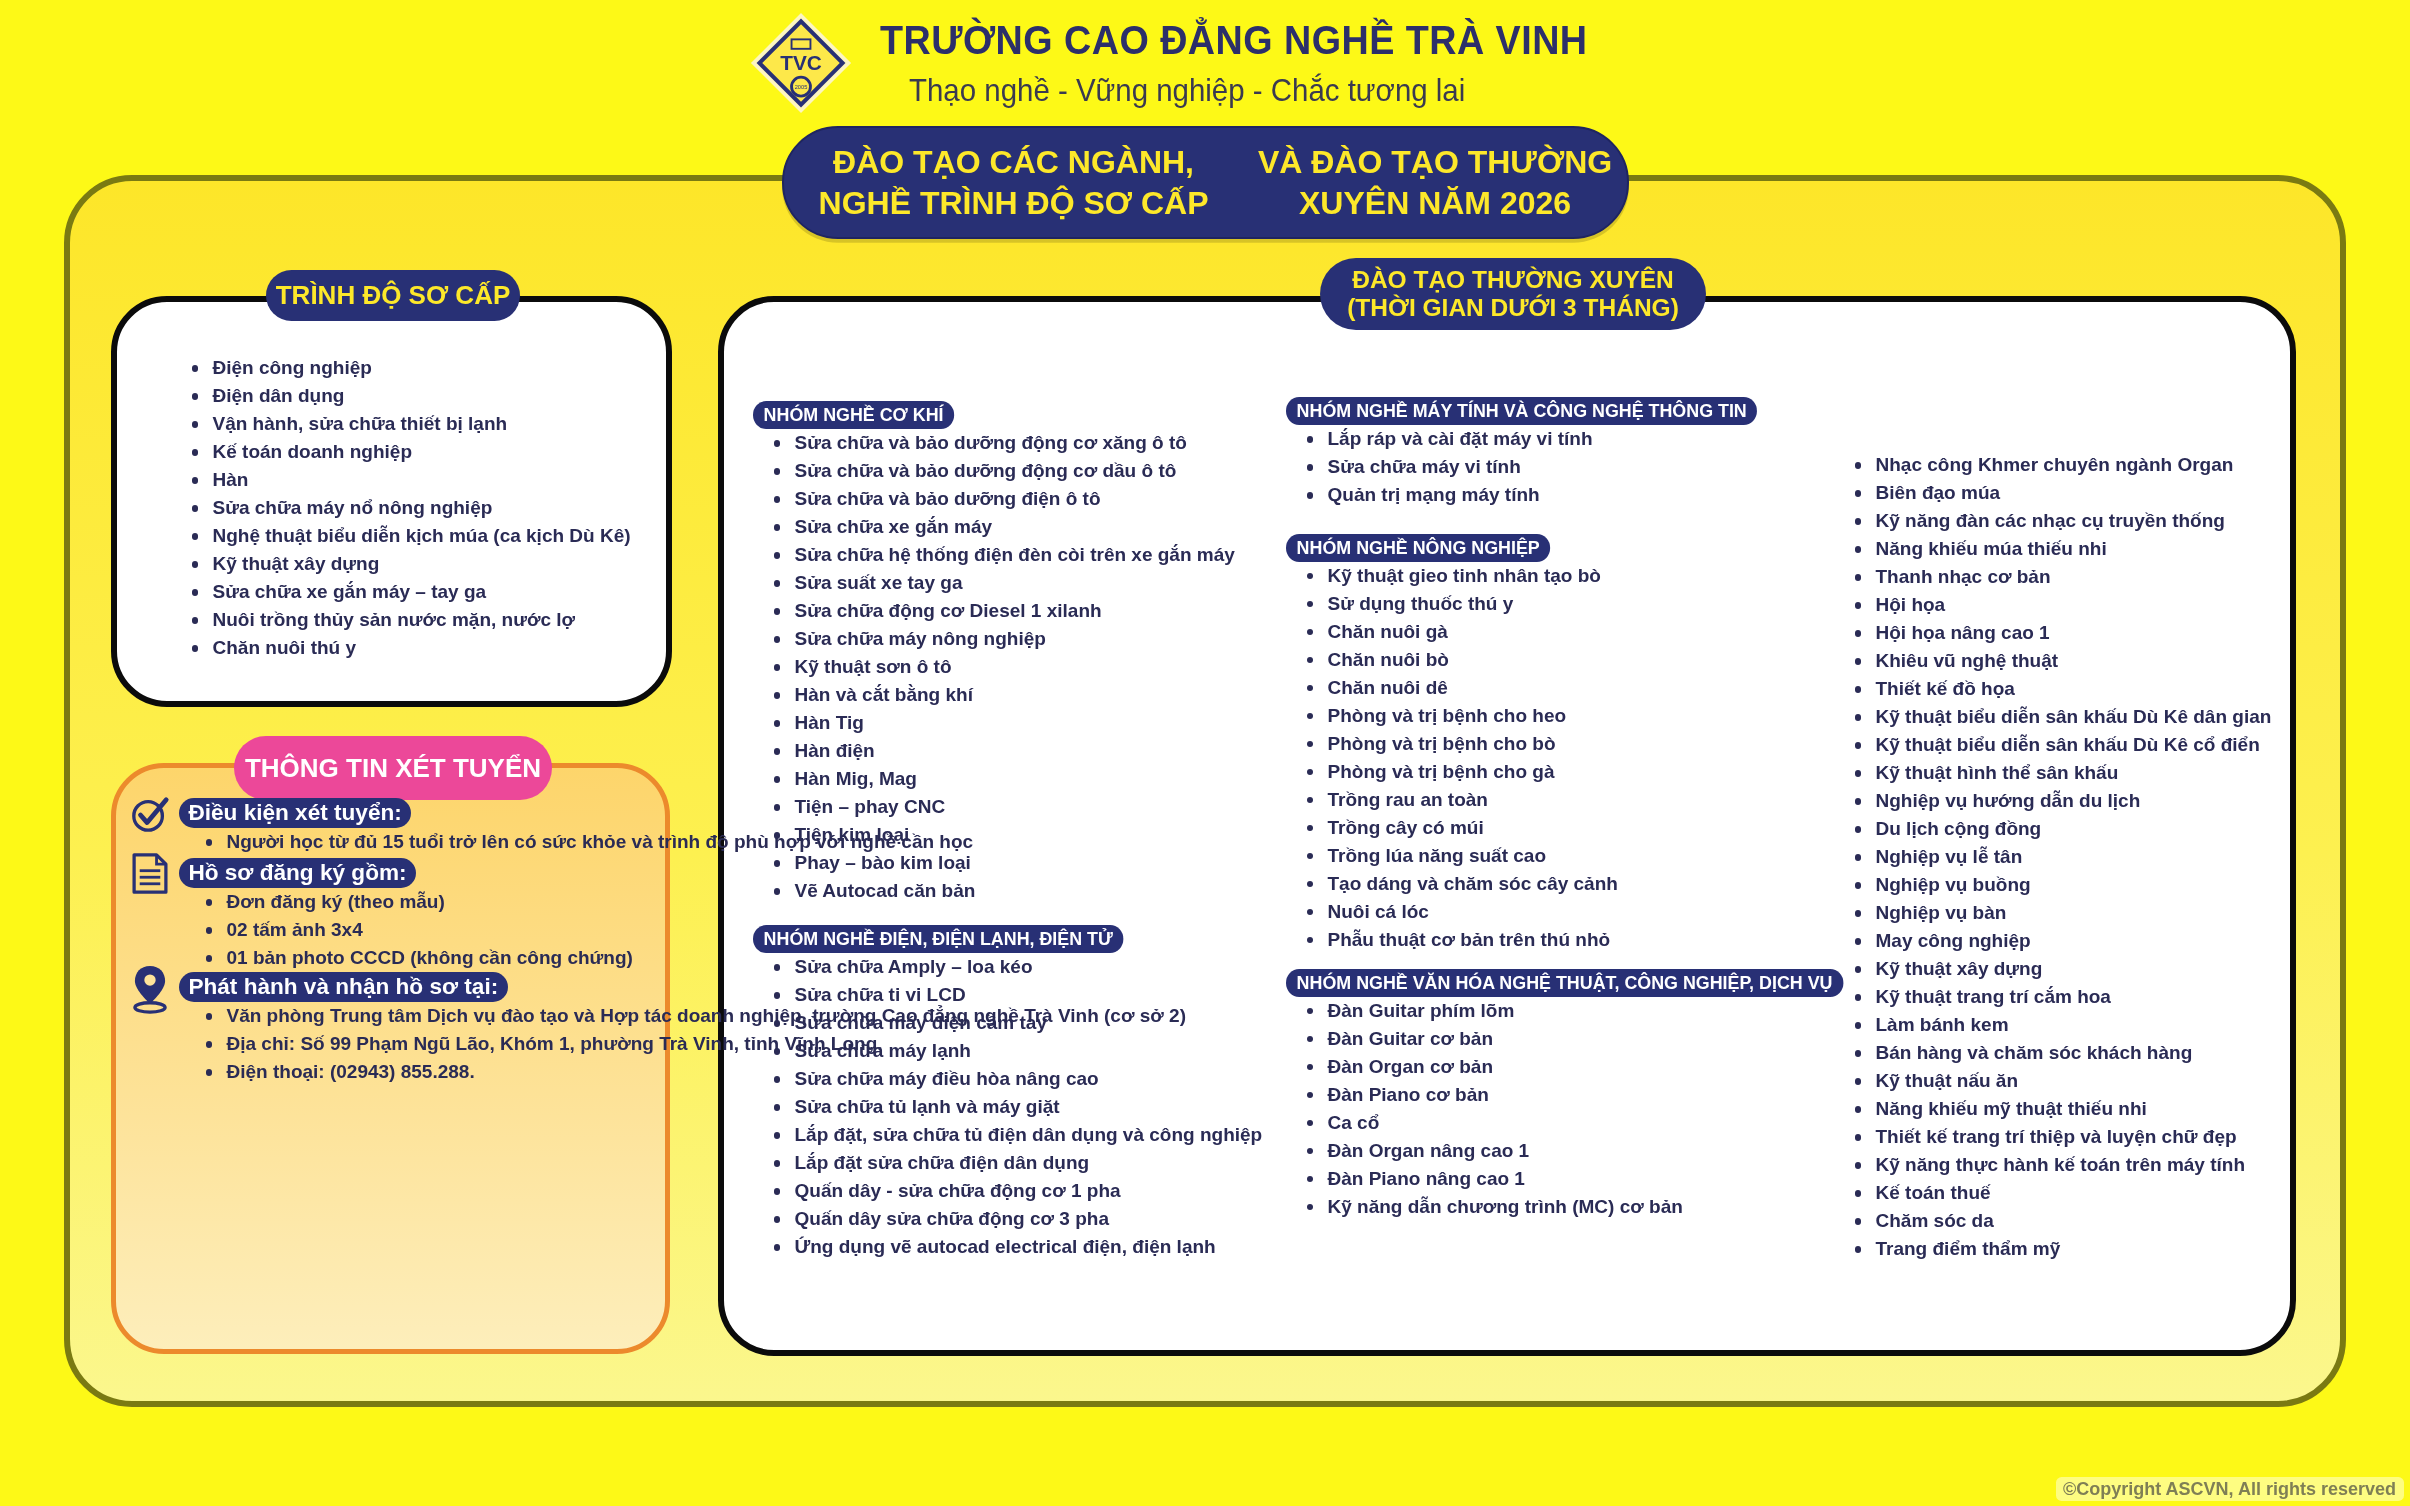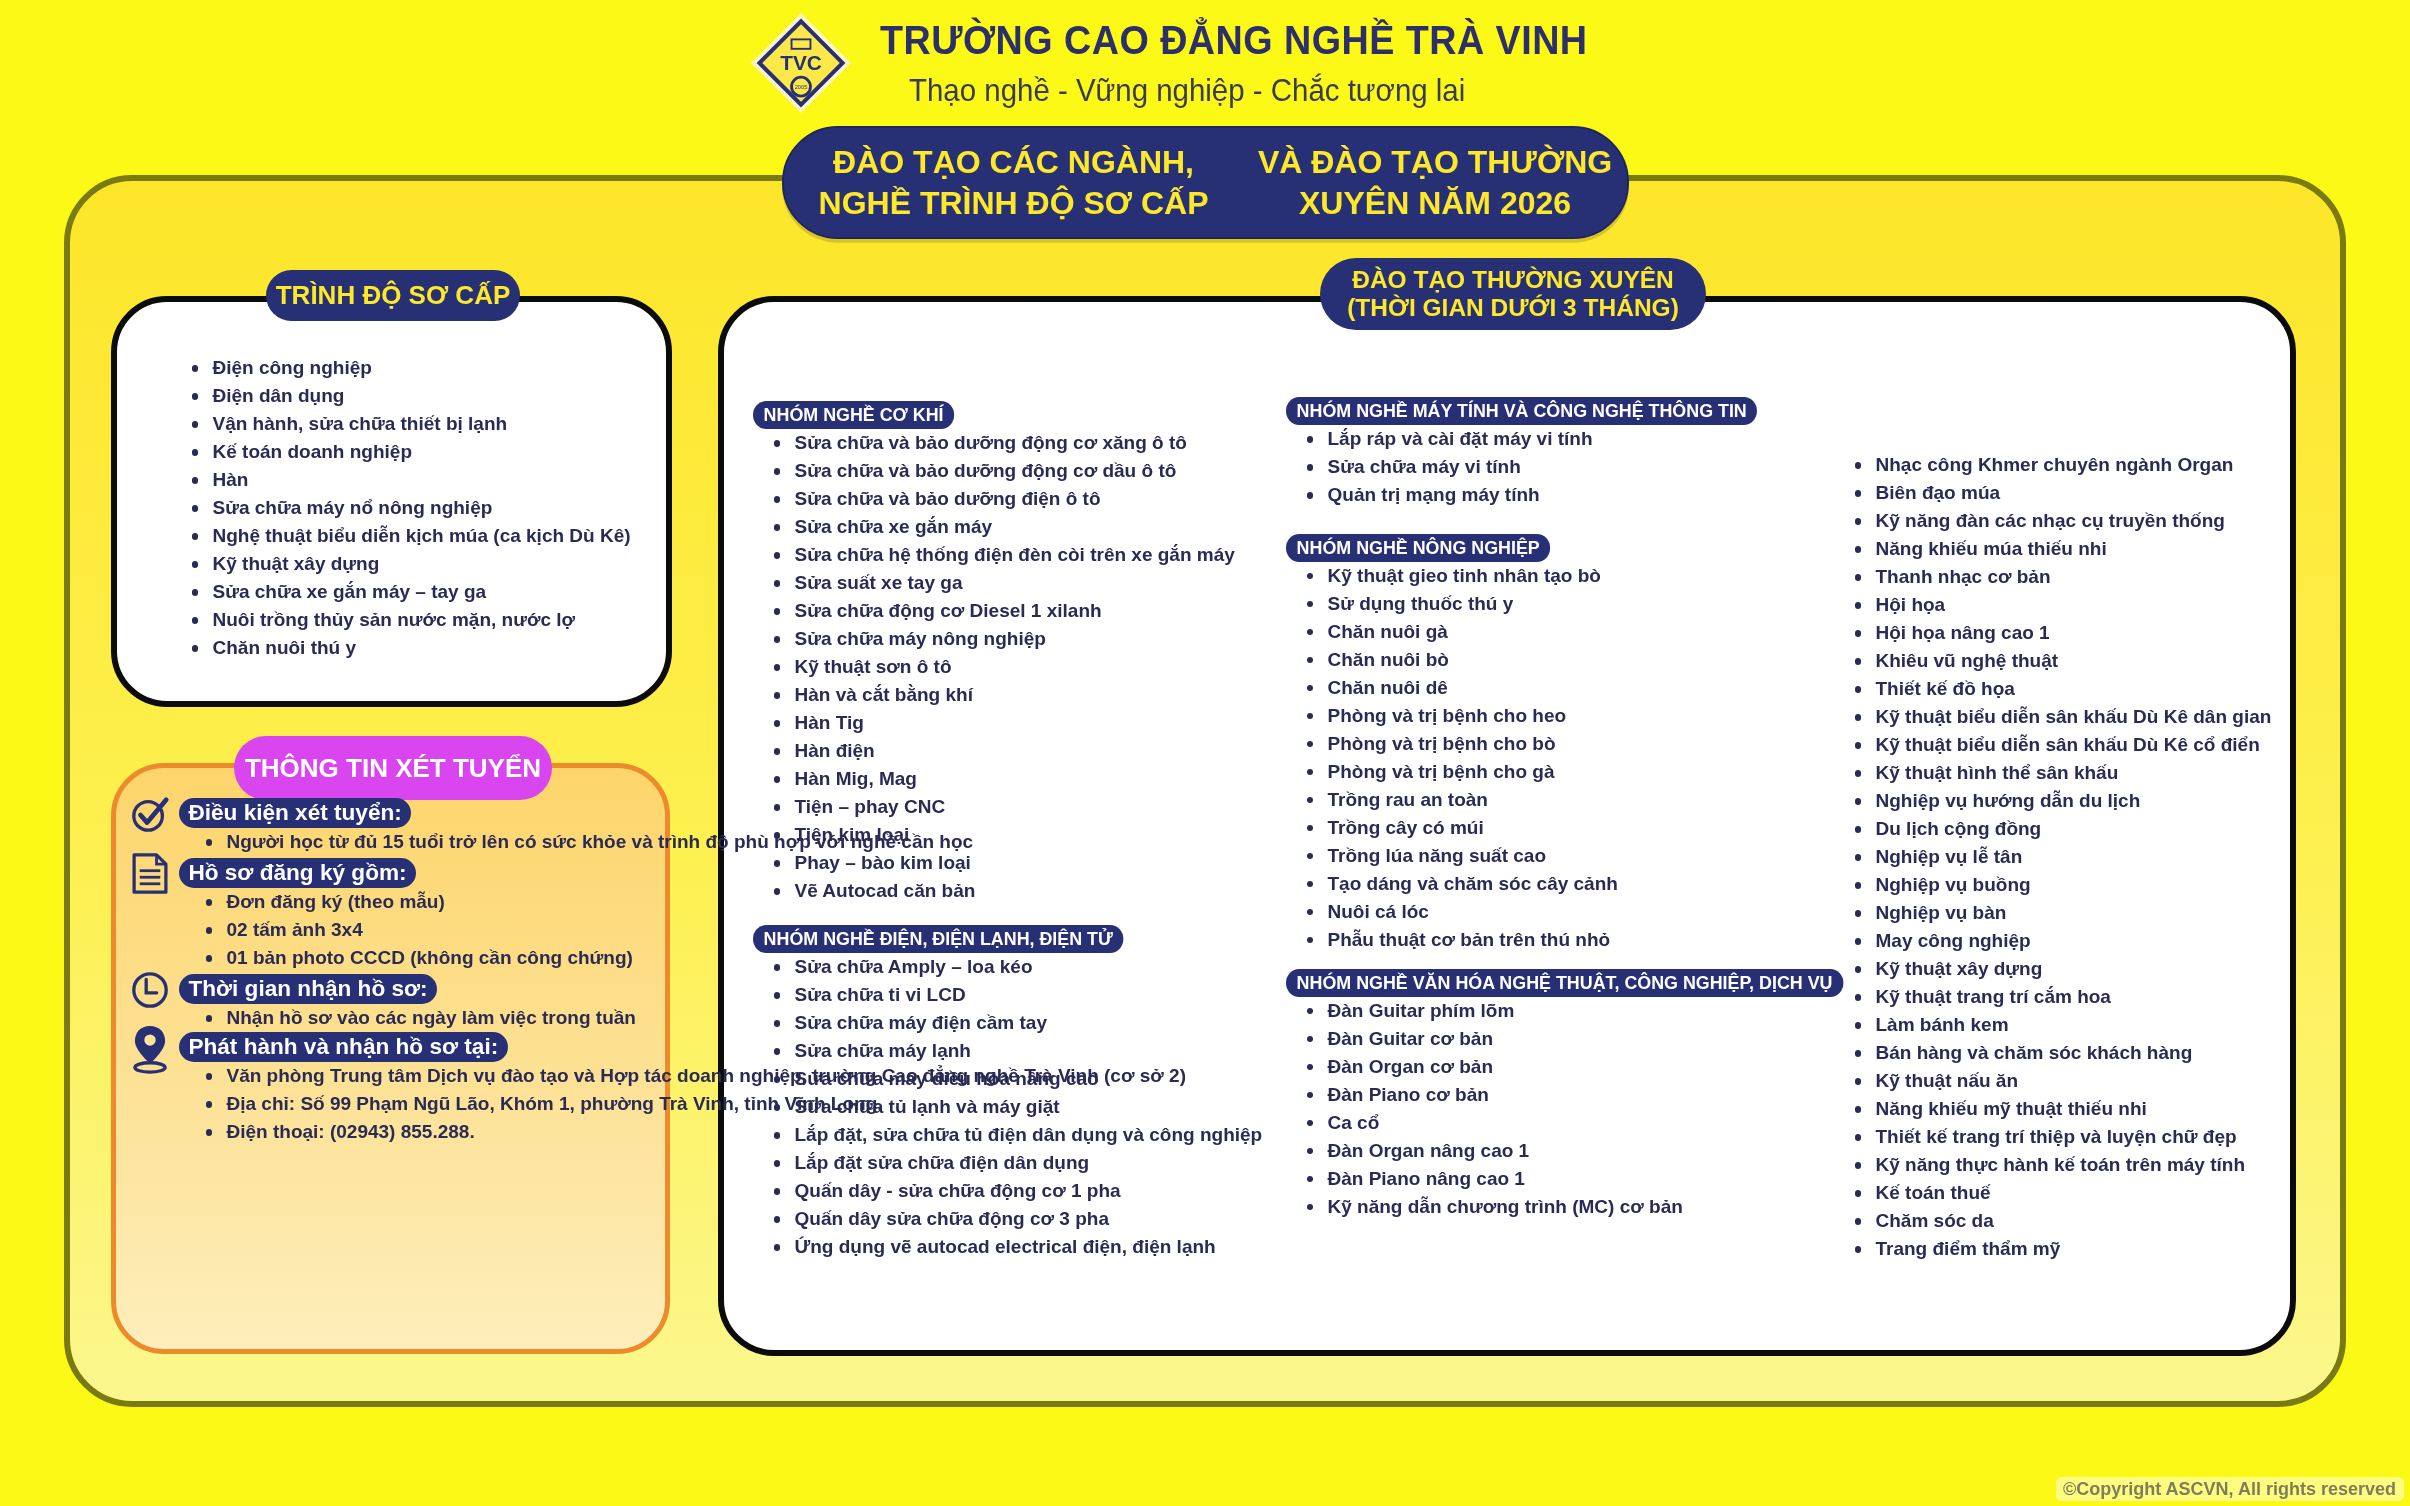--- a/index.html
+++ b/index.html
@@ -62,21 +62,21 @@
 
   .pill {
     position: absolute; background: #283075; color: #fde82a;
     font-weight: 700; border-radius: 38px; text-align: center; z-index: 4;
     display: flex; align-items: center; justify-content: center; flex-direction: column;
   }
   .pill-soc { left: 266px; top: 270px; width: 254px; height: 51px; font-size: 26px; }
   .pill-dttx { left: 1320px; top: 258px; width: 386px; height: 72px; font-size: 24.5px; line-height: 28px; }
   .pill-info {
     left: 234px; top: 736px; width: 318px; height: 64px; font-size: 26px;
-    background: #d946ef; color: #ffffff;
+    background: #ec4899; color: #ffffff;
   }
 
   
   ul.list { list-style: none; }
   ul.list li {
     position: relative; padding-left: 24.5px; font-weight: 700;
     font-size: 19px; line-height: 28px; color: #2a2b55; white-space: nowrap;
   }
   ul.list li::before {
     content: ""; position: absolute; left: 3.8px; top: 11.3px; width: 6.6px; height: 6.6px;
@@ -189,30 +189,20 @@
       <line x1="10" y1="34" x2="32" y2="34" stroke="#283075" stroke-width="3"></line>
     </svg>
     <div class="info-head">Hồ sơ đăng ký gồm:</div>
     <ul class="list info-list">
       <li>Đơn đăng ký (theo mẫu)</li>
       <li>02 tấm ảnh 3x4</li>
       <li>01 bản photo CCCD (không cần công chứng)</li>
     </ul>
   </div>
 
-  <div class="info-section" style="margin-top:1.9px">
-    <svg class="info-icon" style="top:-3.8px" viewBox="0 0 42 42">
-      <circle cx="21" cy="21" r="17" fill="none" stroke="#283075" stroke-width="3.5"></circle>
-      <path d="M17 10 V24 H28" fill="none" stroke="#283075" stroke-width="3.5" stroke-linecap="round"></path>
-    </svg>
-    <div class="info-head">Thời gian nhận hồ sơ:</div>
-    <ul class="list info-list">
-      <li>Nhận hồ sơ vào các ngày làm việc trong tuần</li>
-    </ul>
-  </div>
 
   <div class="info-section" style="margin-top:0">
     <svg class="info-icon" style="top:-7.5px;height:51px" viewBox="0 0 42 54">
       <path d="M21 2 C11 2 5 9 5 18 C5 28 21 42 21 42 C21 42 37 28 37 18 C37 9 31 2 21 2 Z" fill="#283075"></path>
       <circle cx="21" cy="17" r="6" fill="#fde39a"></circle>
       <ellipse cx="21" cy="46" rx="16" ry="5" fill="none" stroke="#283075" stroke-width="3.5"></ellipse>
     </svg>
     <div class="info-head">Phát hành và nhận hồ sơ tại:</div>
     <ul class="list info-list">
       <li>Văn phòng Trung tâm Dịch vụ đào tạo và Hợp tác doanh nghiệp, trường Cao đẳng nghề Trà Vinh (cơ sở 2)</li>

